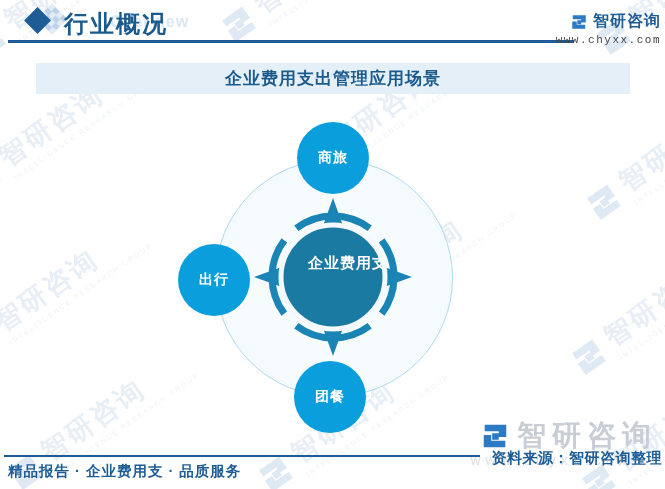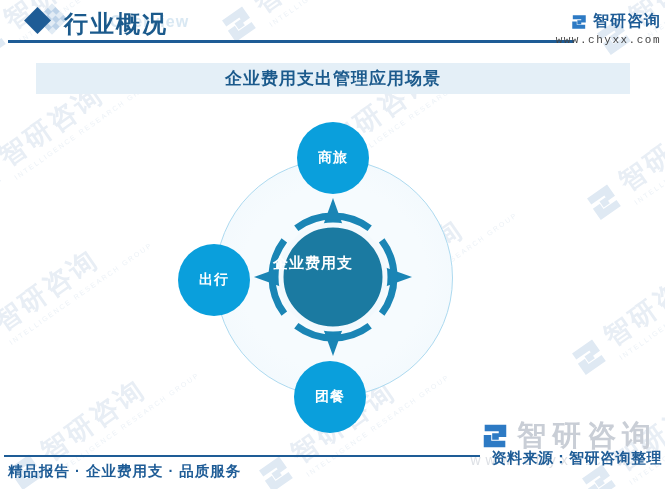--- a/index.html
+++ b/index.html
@@ -34,21 +34,21 @@
   
   .titlebar{position:absolute;left:36px;top:63px;width:594px;height:31px;background:#e4eff7;
             display:flex;align-items:center;justify-content:center;z-index:2;}
   .titlebar span{font-family:"Liberation Serif",serif;font-size:17px;font-weight:bold;
                  color:#1b5a8c;letter-spacing:1px;}
 
   
   .halo{position:absolute;left:215px;top:159px;width:236px;height:236px;border-radius:50%;
         border:1px solid #addaf0;background:radial-gradient(circle,#f6fbfe 55%,#eff7fc 100%);z-index:1;}
   .compass{position:absolute;left:253px;top:197px;z-index:2;}
-  .hub-label{position:absolute;left:273px;top:253px;width:120px;z-index:3;
+  .hub-label{position:absolute;left:288px;top:253px;width:120px;text-align:center;z-index:3;
              color:#fff;font-size:15px;font-weight:bold;line-height:1.3;letter-spacing:1px;}
   .node{position:absolute;width:72px;height:72px;border-radius:50%;background:#0a9fdc;
         display:flex;align-items:center;justify-content:center;z-index:3;
         color:#fff;font-size:14px;font-weight:bold;letter-spacing:1px;}
   .node-top{left:297px;top:122px;}
   .node-left{left:178px;top:244px;}
   .node-right{left:412px;top:244px;}
   .node-bottom{left:294px;top:361px;}
 
   

